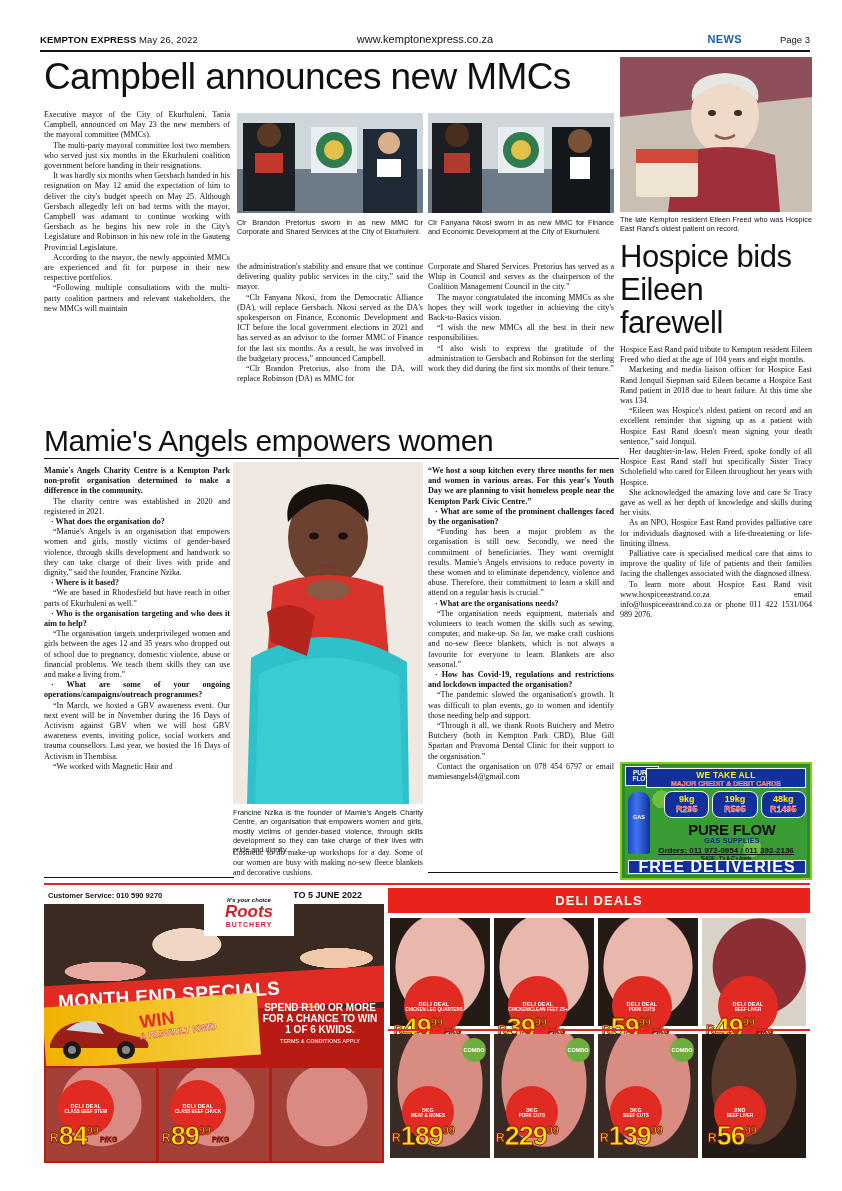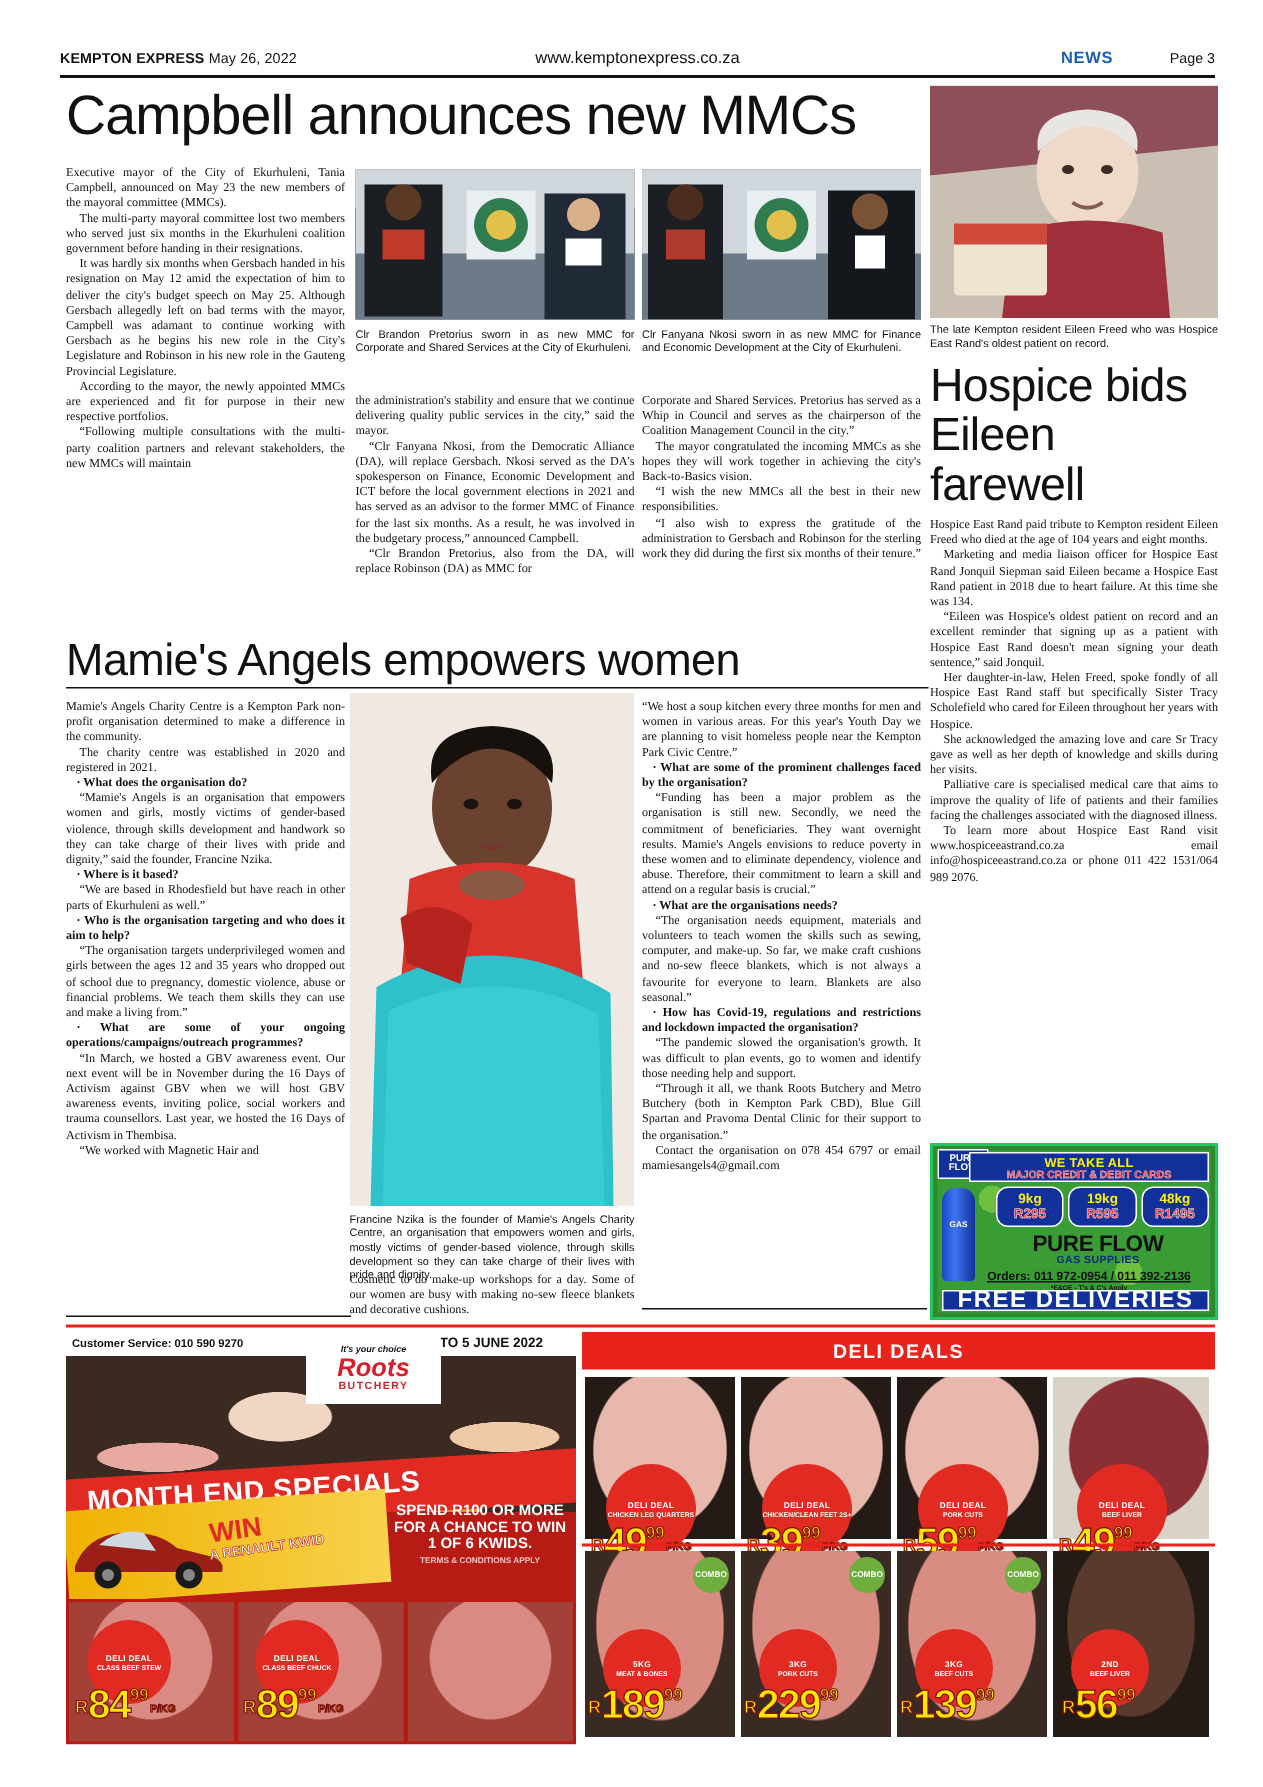--- a/index.html
+++ b/index.html
@@ -56,38 +56,38 @@
   .rail-body p { text-indent:9px; margin:0; }
   .rail-body p.first { text-indent:0; }
 
   
   .headline-3 { position:absolute; left:44px; top:424px; width:575px;
     font-family:"Liberation Sans", sans-serif; font-size:30px; line-height:33px;
     color:#111; letter-spacing:-.4px; }
   .s2-rule-top { position:absolute; left:44px; top:458px; width:575px; height:1px; background:#111; }
   .s2-col { position:absolute; font-size:8.1px; line-height:10.2px; text-align: justify; color:#111; }
   .s2-col p { text-indent:9px; margin:0; }
-  .s2-col p.first { text-indent:0; }
+  .s2-col p.first { text-indent:0;font-weight:bold; }
   .s2-col p.q { text-indent:7px; font-weight:700; }
   .s2-c1 { left:44px; top:466px; width:186px; }
   .s2-c2 { left:428px; top:466px; width:186px; }
 
   .nzika-photo { position:absolute; left:233px; top:462px; width:190px; height:342px; overflow:hidden; }
   .nzika-cap { position:absolute; left:233px; top:808px; width:190px;
     font-family:"Liberation Sans", sans-serif; font-size:7.3px; line-height:9.3px; color:#111; text-align: justify; }
   .nzika-body { position:absolute; left:233px; top:848px; width:190px;
     font-size:8.1px; line-height:10.2px; text-align:justify; color:#111; }
 
   .s2-rule-bot { position:absolute; left:44px; top:877px; width:190px; height:1px; background:#111; }
   .s2-rule-bot2 { position:absolute; left:428px; top:872px; width:190px; height:1px; background:#111; }
 
   
   .pureflow {
     position:absolute; left:620px; top:762px; width:192px; height:118px;
-    background:#2f8a2f; border:2px solid #22c55e; overflow:hidden;
+    background:#2f8a2f; border:2px solid #84cc16; overflow:hidden;
     font-family:"Liberation Sans", sans-serif;
   }
   .pf-inner { position:absolute; inset:3px; background:
       radial-gradient(circle at 20% 30%, #6fbf3f 0 9px, transparent 9px),
       radial-gradient(circle at 70% 75%, #6fbf3f 0 9px, transparent 9px),
       #3a9c34;
   }
   .pf-topbar { position:absolute; left:24px; top:4px; right:4px; height:20px;
     background:#12309a; border:1px solid #fff; display:flex; align-items:center; justify-content:center;
     flex-direction:column; }
@@ -287,20 +287,21 @@
     </svg>
   </div>
   <div class="rail-cap">The late Kempton resident Eileen Freed who was Hospice East Rand's oldest patient on record.</div>
   <div class="headline-2">Hospice bids Eileen farewell</div>
   <div class="rail-body">
       <p class="first">Hospice East Rand paid tribute to Kempton resident Eileen Freed who died at the age of 104 years and eight months.</p>
       <p>Marketing and media liaison officer for Hospice East Rand Jonquil Siepman said Eileen became a Hospice East Rand patient in 2018 due to heart failure. At this time she was 134.</p>
       <p>“Eileen was Hospice's oldest patient on record and an excellent reminder that signing up as a patient with Hospice East Rand doesn't mean signing your death sentence,” said Jonquil.</p>
       <p>Her daughter-in-law, Helen Freed, spoke fondly of all Hospice East Rand staff but specifically Sister Tracy Scholefield who cared for Eileen throughout her years with Hospice.</p>
       <p>She acknowledged the amazing love and care Sr Tracy gave as well as her depth of knowledge and skills during her visits.</p>
+      <p>As an NPO, Hospice East Rand provides palliative care for individuals diagnosed with a life-threatening or life-limiting illness.</p>
       <p>Palliative care is specialised medical care that aims to improve the quality of life of patients and their families facing the challenges associated with the diagnosed illness.</p>
       <p>To learn more about Hospice East Rand visit www.hospiceeastrand.co.za email info@hospiceeastrand.co.za or phone 011 422 1531/064 989 2076.</p>
     </div>
 
   <div class="headline-3">Mamie's Angels empowers women</div>
   <div class="s2-rule-top"></div>
 
   <div class="s2-col s2-c1">
       <p class="first">Mamie's Angels Charity Centre is a Kempton Park non-profit organisation determined to make a difference in the community.</p>
       <p>The charity centre was established in 2020 and registered in 2021.</p>

